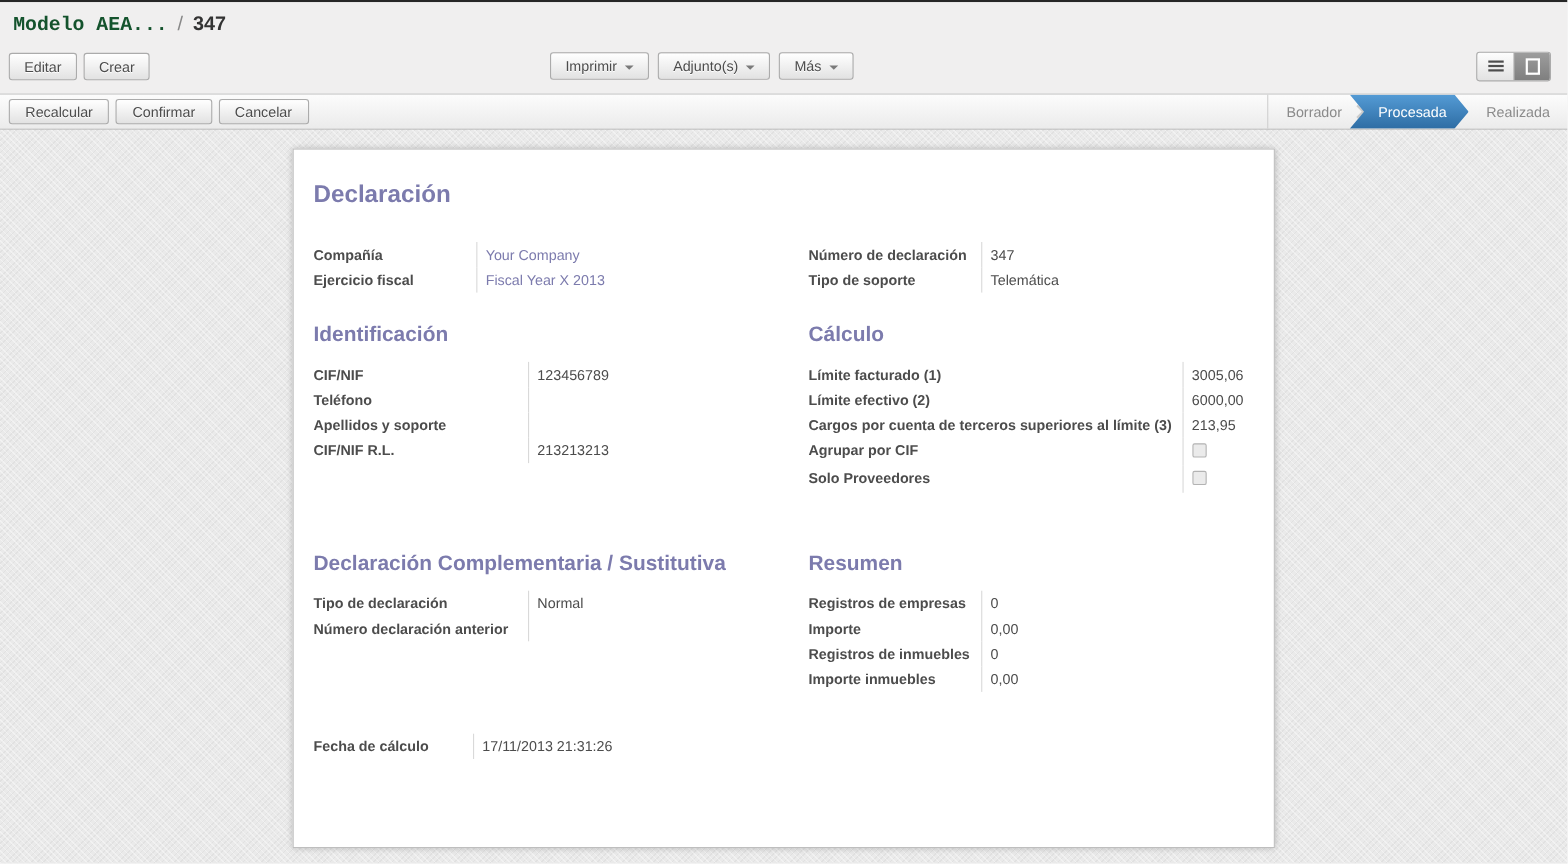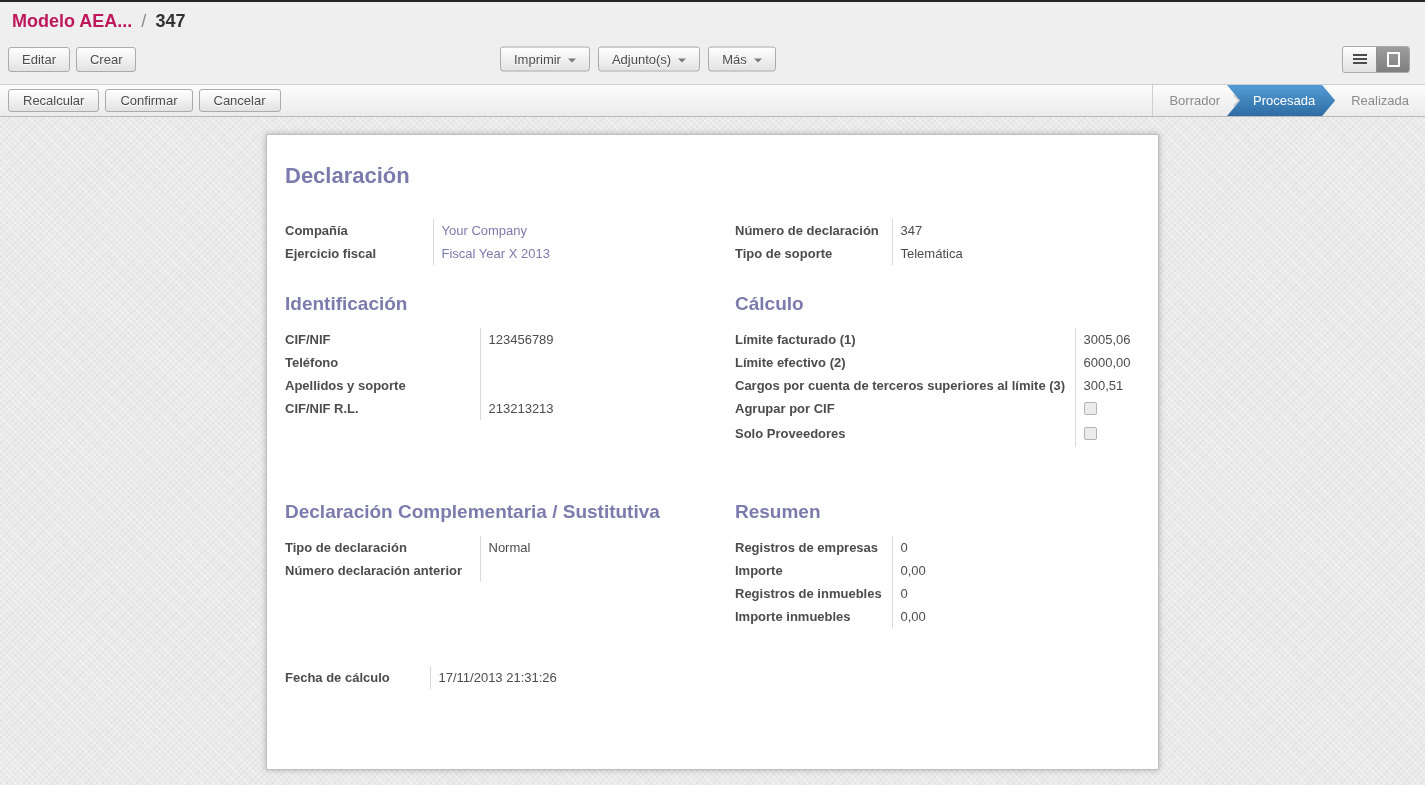--- a/index.html
+++ b/index.html
@@ -8,21 +8,21 @@
     font-family:"Liberation Sans", sans-serif;
     color:#4c4c4c;
     display:flex; flex-direction:column;
     background:#ebebeb;
   }
   .top-edge { height:2px; background:#262626; flex:none; }
 
   
   .topbar { background:#f0efef; flex:none; }
   .breadcrumb { padding:9px 12px 2px; font-size:18px; font-weight:bold; }
-  .breadcrumb .bc-link { color:#be185d; cursor:pointer; }
+  .breadcrumb .bc-link { color:#14532d; cursor:pointer;font-family:Liberation Mono, monospace; }
   .breadcrumb .bc-sep { color:#888; font-weight:normal; padding:0 4px; }
   .breadcrumb .bc-current { color:#333; }
 
   .btnrow { position:relative; height:50px; display:flex; align-items:center; padding:0 15px 0 8px;justify-content:flex-end; }
   .btn {
     display:inline-block; padding:4px 13px; font-size:13px; color:#4c4c4c;
     background:linear-gradient(#ffffff,#e2e2e2);
     border:1px solid #ababab; border-radius:3px;
     text-shadow:0 1px 0 #fff; cursor:pointer; white-space:nowrap;
   }
@@ -223,21 +223,21 @@
                 <tr>
               <td class="flabel">Límite facturado (1)</td>
               <td class="fvalue">3005,06</td>
             </tr>
             <tr>
               <td class="flabel">Límite efectivo (2)</td>
               <td class="fvalue">6000,00</td>
             </tr>
             <tr>
               <td class="flabel">Cargos por cuenta de terceros superiores al límite (3)</td>
-              <td class="fvalue">300,51</td>
+              <td class="fvalue">213,95</td>
             </tr>
             <tr>
               <td class="flabel">Agrupar por CIF</td>
               <td class="fvalue"><span class="checkbox"></span></td>
             </tr>
             <tr>
               <td class="flabel">Solo Proveedores</td>
               <td class="fvalue"><span class="checkbox"></span></td>
             </tr>
           </tbody>

